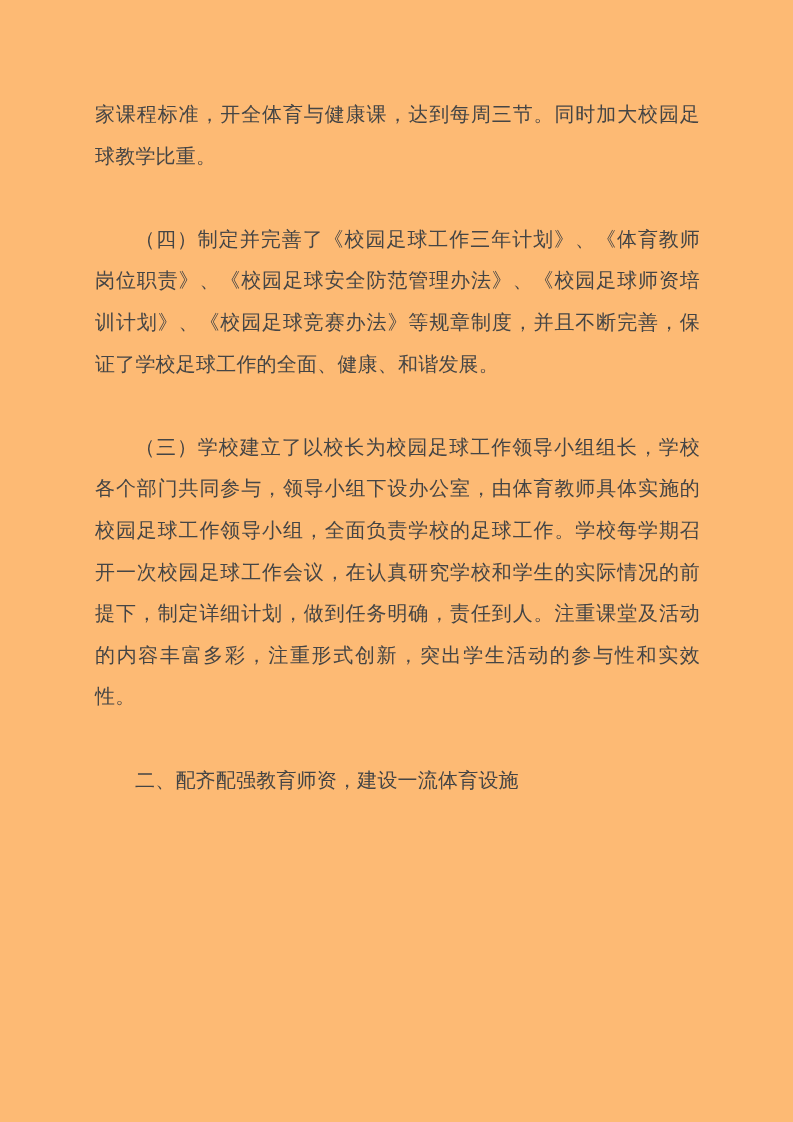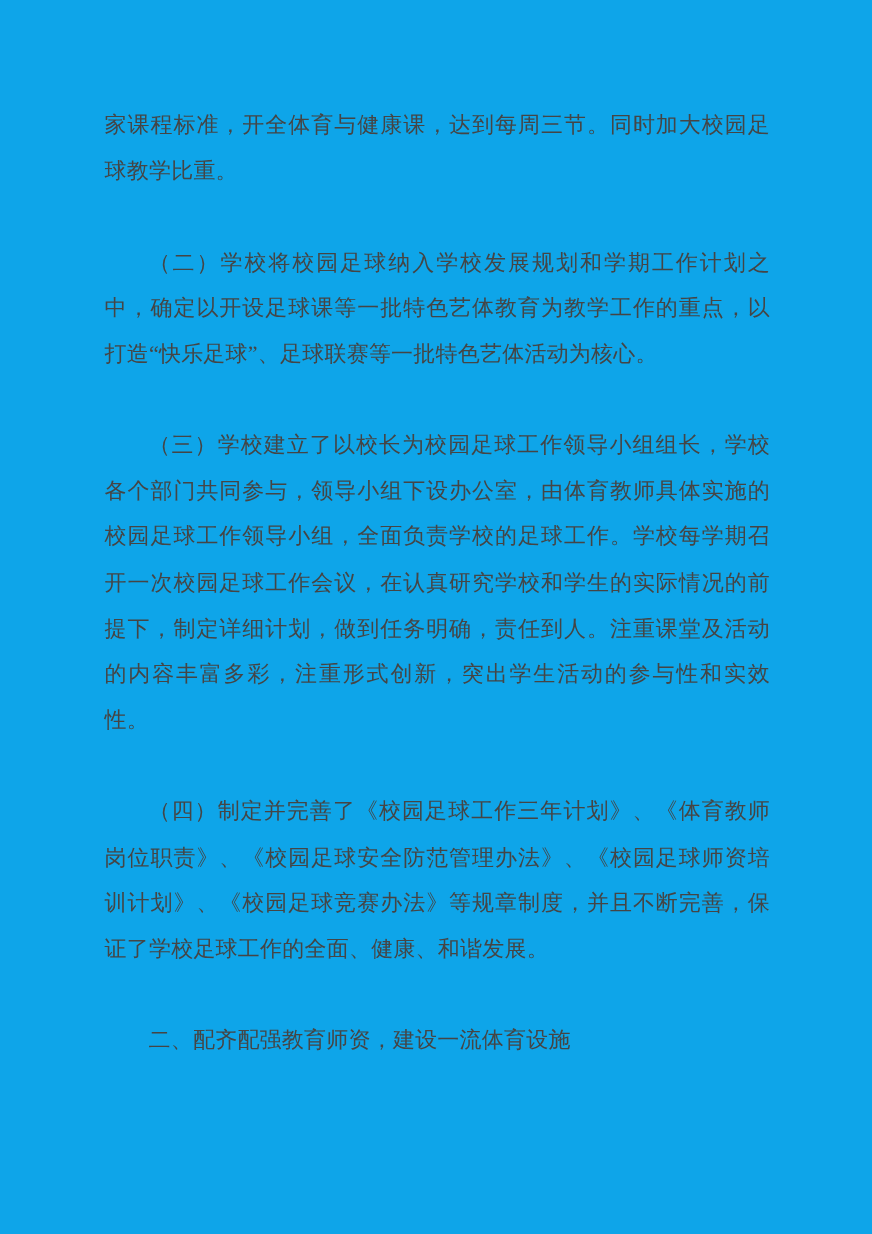--- a/index.html
+++ b/index.html
@@ -4,21 +4,21 @@
 <style>
   html, body {
     margin: 0;
     padding: 0;
     background: #ffffff;
   }
   .page {
     position: relative;
     width: 793px;
     height: 1122px;
-    background: #0ea5e9;
+    background: #fdba74;
     overflow: hidden;
     font-family: "Liberation Serif", "DejaVu Serif", serif;
   }
   .content {
     position: absolute;
     top: 94px;
     left: 95px;
     width: 605px;
     color: #454545;
   }
@@ -39,18 +39,17 @@
   .content p:last-child {
     margin-bottom: 0;
   }
 </style>
 </head>
 <body>
 
 <div class="page">
   <div class="content">
     <p>家课程标准，开全体育与健康课，达到每周三节。同时加大校园足球教学比重。</p>
-    <p class="indent">（二）学校将校园足球纳入学校发展规划和学期工作计划之中，确定以开设足球课等一批特色艺体教育为教学工作的重点，以打造“快乐足球”、足球联赛等一批特色艺体活动为核心。</p>
+    <p class="indent">（四）制定并完善了《校园足球工作三年计划》、《体育教师岗位职责》、《校园足球安全防范管理办法》、《校园足球师资培训计划》、《校园足球竞赛办法》等规章制度，并且不断完善，保证了学校足球工作的全面、健康、和谐发展。</p>
     <p class="indent">（三）学校建立了以校长为校园足球工作领导小组组长，学校各个部门共同参与，领导小组下设办公室，由体育教师具体实施的校园足球工作领导小组，全面负责学校的足球工作。学校每学期召开一次校园足球工作会议，在认真研究学校和学生的实际情况的前提下，制定详细计划，做到任务明确，责任到人。注重课堂及活动的内容丰富多彩，注重形式创新，突出学生活动的参与性和实效性。</p>
-    <p class="indent">（四）制定并完善了《校园足球工作三年计划》、《体育教师岗位职责》、《校园足球安全防范管理办法》、《校园足球师资培训计划》、《校园足球竞赛办法》等规章制度，并且不断完善，保证了学校足球工作的全面、健康、和谐发展。</p>
     <p class="indent">二、配齐配强教育师资，建设一流体育设施</p>
   </div>
 </div>
 
 </body></html>

